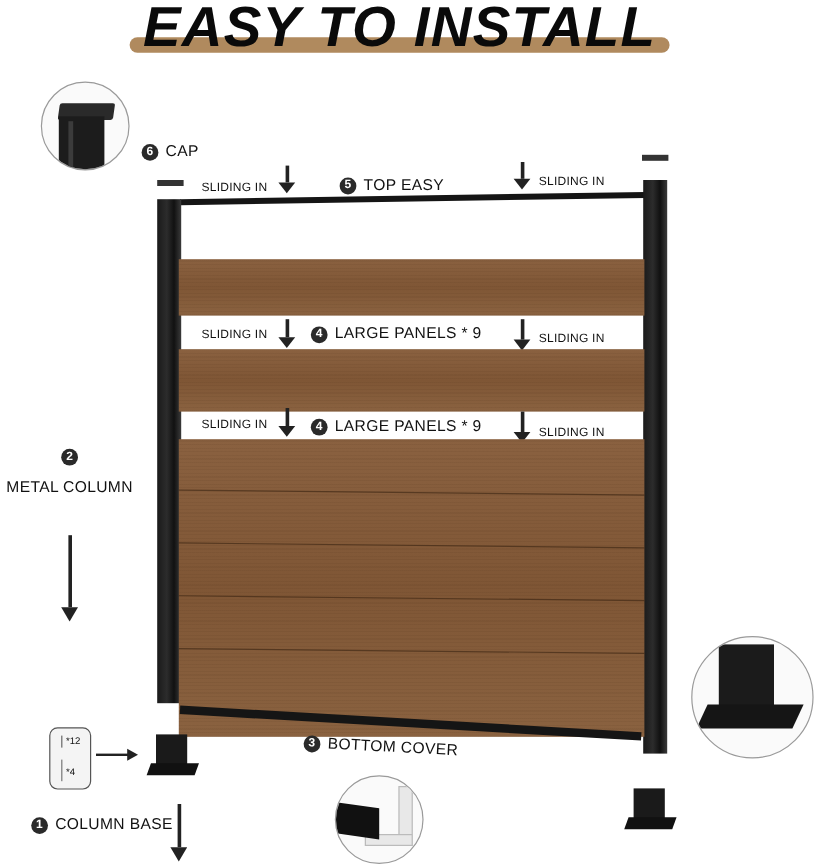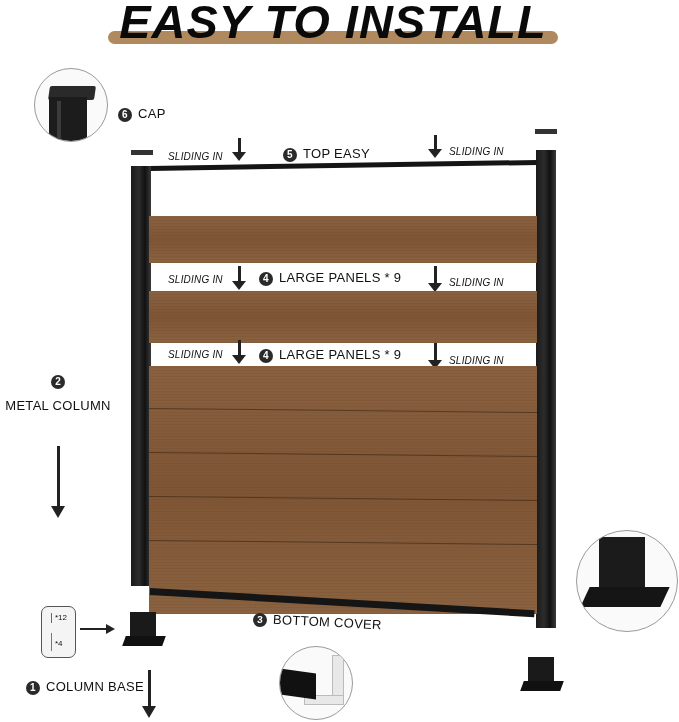--- a/index.html
+++ b/index.html
@@ -9,21 +9,21 @@
   
   .title-bar { left:108px; top:31px; width:450px; height:13px; background:#b08a5e; border-radius:7px; }
   .title { left:108px; top:-6px; width:450px; text-align:center; font-family:"Liberation Sans", sans-serif; font-weight:bold; font-style:italic; font-size:47px; letter-spacing:1px; color:#0a0a0a; line-height:56px; white-space:nowrap; }
 
   
   .detail-circle { border:1px solid #9a9a9a; border-radius:50%; background:#fafafa; overflow:hidden; }
 
   
   .num { display:inline-block; width:14px; height:14px; border-radius:50%; background:#2a2a2a; color:#fff; font-size:10px; font-weight:bold; text-align:center; line-height:14px; vertical-align:middle; margin-right:6px; }
   .lbl { font-size:13px; letter-spacing:0.3px; color:#111; white-space:nowrap; }
-  .slide { font-size:10px; font-style:italic; color:#111; white-space:nowrap; letter-spacing:0.2px; }
+  .slide { font-size:10px; color:#111; white-space:nowrap; letter-spacing:0.2px; }
 
   
   .arrow-down { width:14px; }
   .arrow-down .shaft { width:3px; background:#222; margin:0 auto; }
   .arrow-down .head { width:0; height:0; border-left:7px solid transparent; border-right:7px solid transparent; border-top:9px solid #222; }
 
   
   .post { background:linear-gradient(90deg,#1a1a1a 0%,#2c2c2c 40%,#111 70%,#3a3a3a 100%); }
   .post-cap { background:#333; height:5px; }
 
@@ -40,21 +40,21 @@
 
 <div class="abs title-bar"></div>
 <div class="abs title">EASY TO INSTALL</div>
 
 <div class="abs detail-circle" style="left:34px;top:68px;width:72px;height:72px;">
   <div style="position:absolute;left:14px;top:17px;width:46px;height:14px;background:#2a2a2a;transform:skewX(-8deg);border-radius:2px;"></div>
   <div style="position:absolute;left:14px;top:28px;width:38px;height:50px;background:#1c1c1c;"></div>
   <div style="position:absolute;left:22px;top:32px;width:4px;height:46px;background:#3b3b3b;"></div>
 </div>
 
-<div class="abs lbl" style="left:118px;top:106px;">
+<div class="abs lbl" style="left:118px;top:118px;">
   <span class="num">6</span><span>CAP</span>
 </div>
 
 <div class="abs post-cap" style="left:131px;top:150px;width:22px;"></div>
 <div class="abs post-cap" style="left:535px;top:129px;width:22px;"></div>
 
 <div class="abs slide" style="left:168px;top:151px;">SLIDING IN</div>
 <div class="abs arrow-down" style="left:232px;top:138px;">
     <div class="shaft" style="height:14px;"></div>
     <div class="head"></div>

